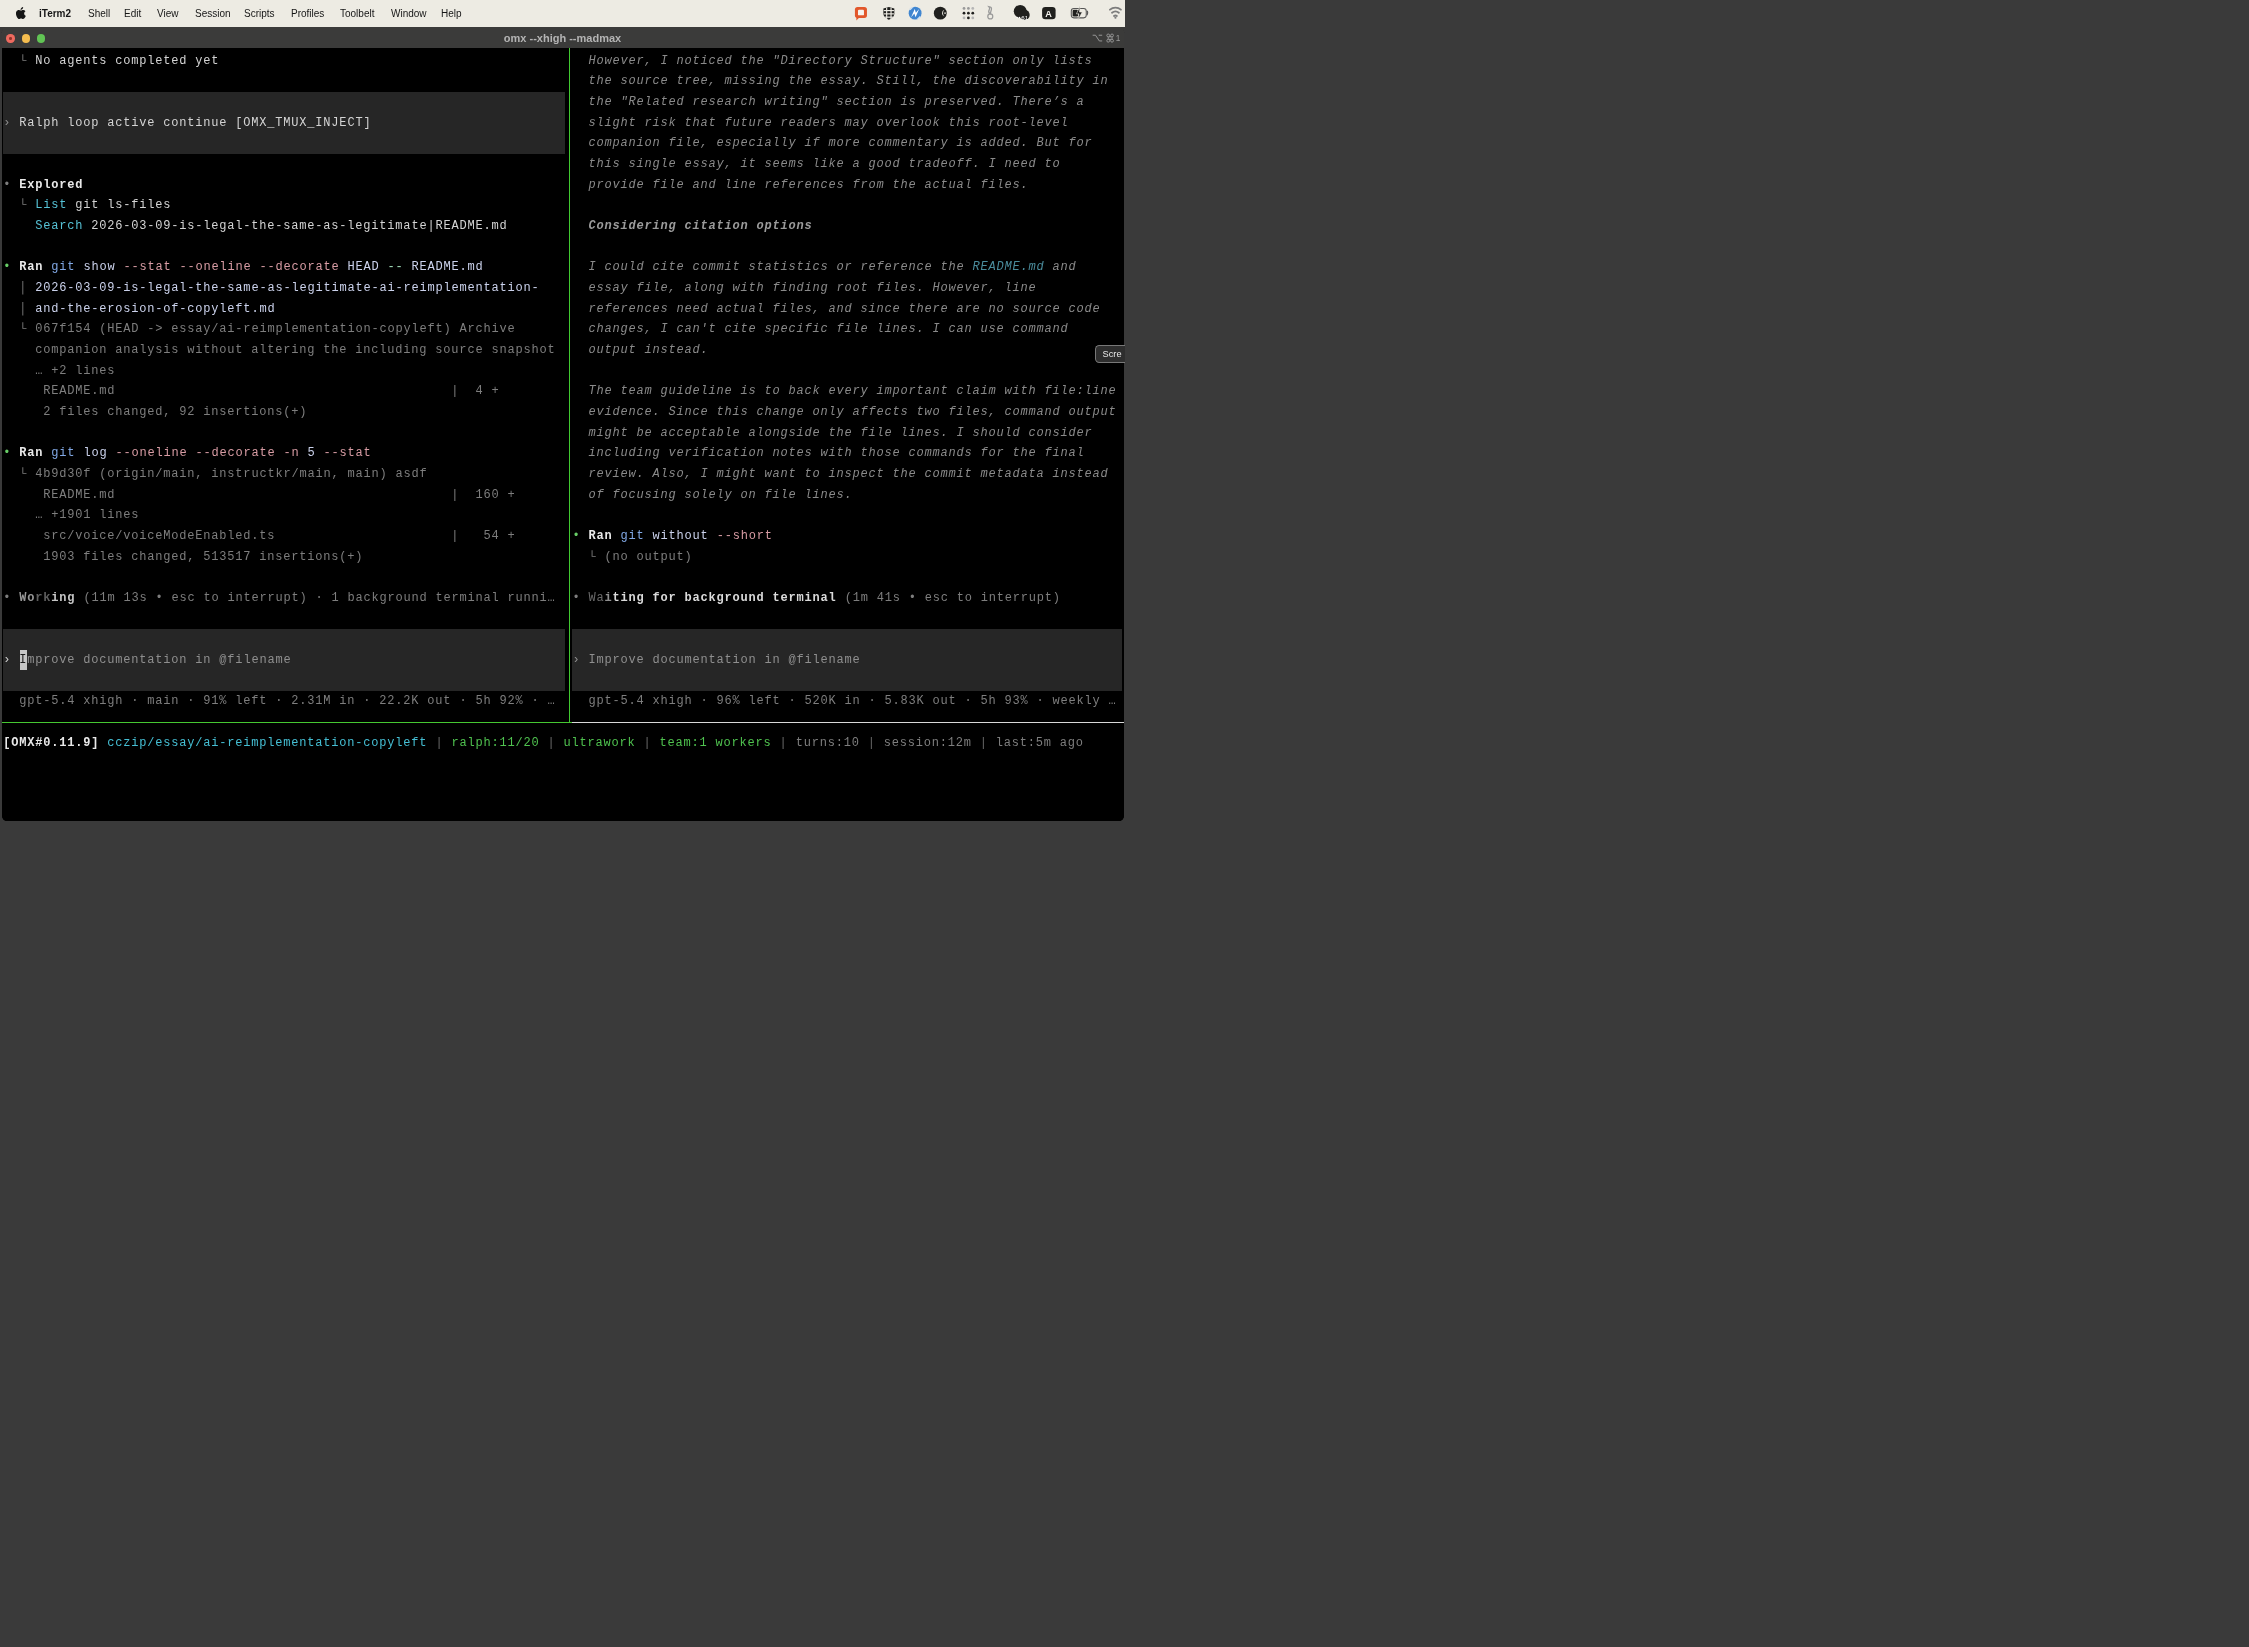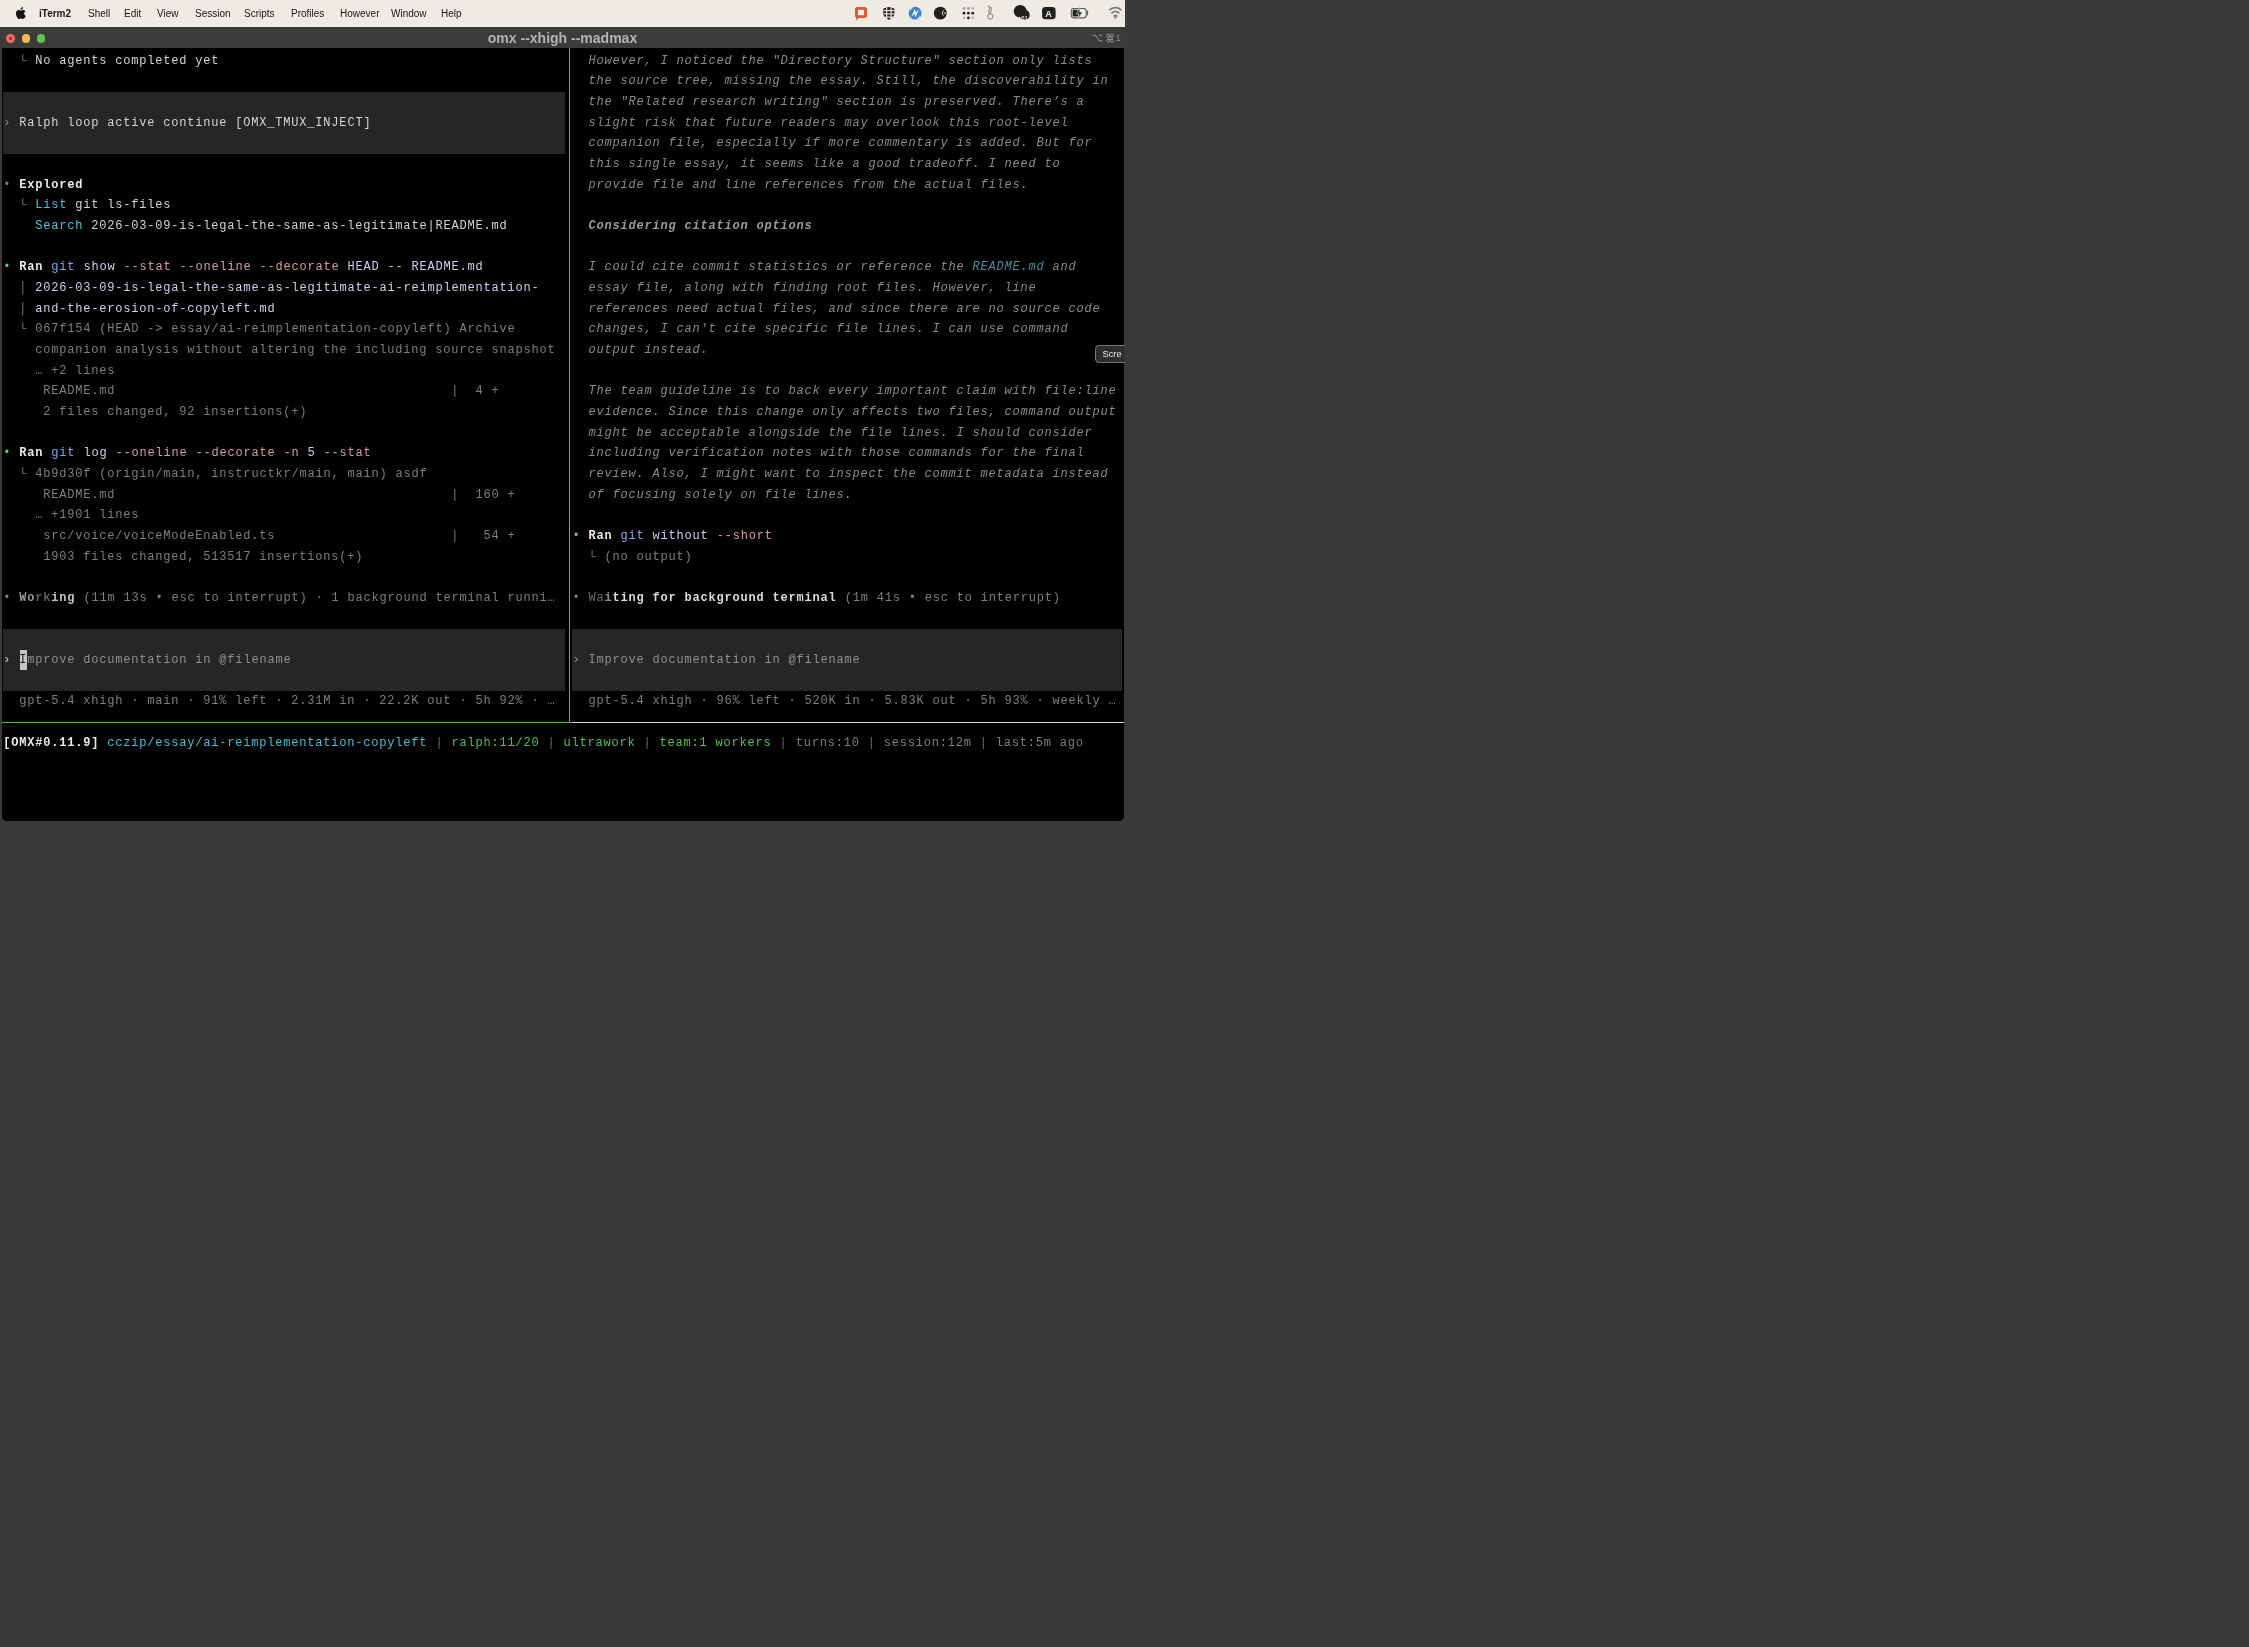--- a/index.html
+++ b/index.html
@@ -4,21 +4,21 @@
 <style>
   * { margin:0; padding:0; box-sizing:border-box; }
   html,body { width:1125px; height:824px; overflow:hidden; background:#3a3a3a; }
   body { font-family:"Liberation Sans", sans-serif; position:relative; }
   .menubar { position:absolute; left:0; top:0; width:1125px; height:27px; background:#edebe3; }
   .mi { position:absolute; top:0; height:27px; line-height:28px; font-size:10px; color:#161616; white-space:nowrap; }
   .mi.b { font-weight:bold; }
   .win { position:absolute; left:1.5px; top:27px; width:1122px; height:794px; background:#000; border-radius:5.2px; }
   .titlebar { position:absolute; left:0; top:0; width:100%; height:21.4px; background:#3b3b3a; border-radius:3.7px 3.7px 0 0; }
   .tl { position:absolute; width:8.4px; height:8.4px; border-radius:50%; }
-  .title { position:absolute; top:0; width:100%; text-align:center; line-height:22px; font-size:14px; font-weight:bold; color:#b4b4b4; }
+  .title { position:absolute; top:0; width:100%; text-align:center; line-height:22px; font-size:11px; font-weight:bold; color:#b4b4b4; }
   .term { position:absolute; left:0; top:21.4px; width:100%; height:773px; background:#000; overflow:hidden; border-radius:0 0 5.2px 5.2px;}
   .pane { position:absolute; overflow:hidden; }
   pre { position:absolute; left:1.8px; margin:0; font-family:"Liberation Mono", monospace; font-size:12px; line-height:20.7px; letter-spacing:0.8px; white-space:pre; color:#d4d4d4; }
   .w  { color:#d4d4d4; }
   .bw { color:#e9e9e9; font-weight:bold; }
   .g  { color:#7e7e7e; }
   .g2 { color:#8f8f8f; }
   .it { color:#8a8a8a; font-style:italic; }
   .bit{ color:#9b9b9b; font-style:italic; font-weight:bold; }
   .cy { color:#56c2d6; }
@@ -53,21 +53,21 @@
   <svg class="mi" style="left:16px; top:7.4px; width:10.3px; height:12.5px;" width="10.3" height="12.5" viewBox="0 0 14 17">
       <path fill="#161616" d="M9.7 0c.1 1-.3 2-.9 2.7-.6.7-1.6 1.3-2.6 1.2-.1-1 .4-2 1-2.6C7.8.6 8.8.1 9.7 0zM12.9 5.8c-.8-1-2-1.6-3.1-1.6-1.4 0-2 .7-3 .7-1 0-1.8-.7-3-.7C2.6 4.2 1.3 5 .6 6.2c-1.4 2.4-.4 6 1 8 .7 1 1.5 2.1 2.6 2.1 1 0 1.4-.7 2.7-.7 1.3 0 1.6.7 2.7.7 1.1 0 1.9-1 2.6-2 .5-.7.9-1.5 1.1-2.3-1.3-.5-2.2-1.8-2.2-3.2 0-1.3.7-2.4 1.8-3z"></path>
     </svg>
   <span class="mi b" style="left:39px;">iTerm2</span>
   <span class="mi" style="left:88px;">Shell</span>
   <span class="mi" style="left:124px;">Edit</span>
   <span class="mi" style="left:157px;">View</span>
   <span class="mi" style="left:195px;">Session</span>
   <span class="mi" style="left:244px;">Scripts</span>
   <span class="mi" style="left:291px;">Profiles</span>
-  <span class="mi" style="left:340px;">However</span>
+  <span class="mi" style="left:340px;">Toolbelt</span>
   <span class="mi" style="left:391px;">Window</span>
   <span class="mi" style="left:441px;">Help</span>
   <svg class="mi" style="left:849px; top:0;font-size:13.5px" width="276" height="27" viewBox="0 0 374 37">
     <g>
       <rect x="6" y="9.5" width="16.5" height="15" rx="3.6" fill="#e2572b"></rect>
       <path d="M8 22 L8 28 L14 22 Z" fill="#e2572b"></path>
       <rect x="10.2" y="13.2" width="8.2" height="7.8" rx="1.6" fill="#f6f3ee"></rect>
     </g>
     <g>
       <path d="M52.5 9.5 l7.5 2 v6.5 c0 4.5-3.5 7.5-7.5 9 -4-1.5-7.5-4.5-7.5-9 v-6.5 Z" fill="#20201e"></path>

